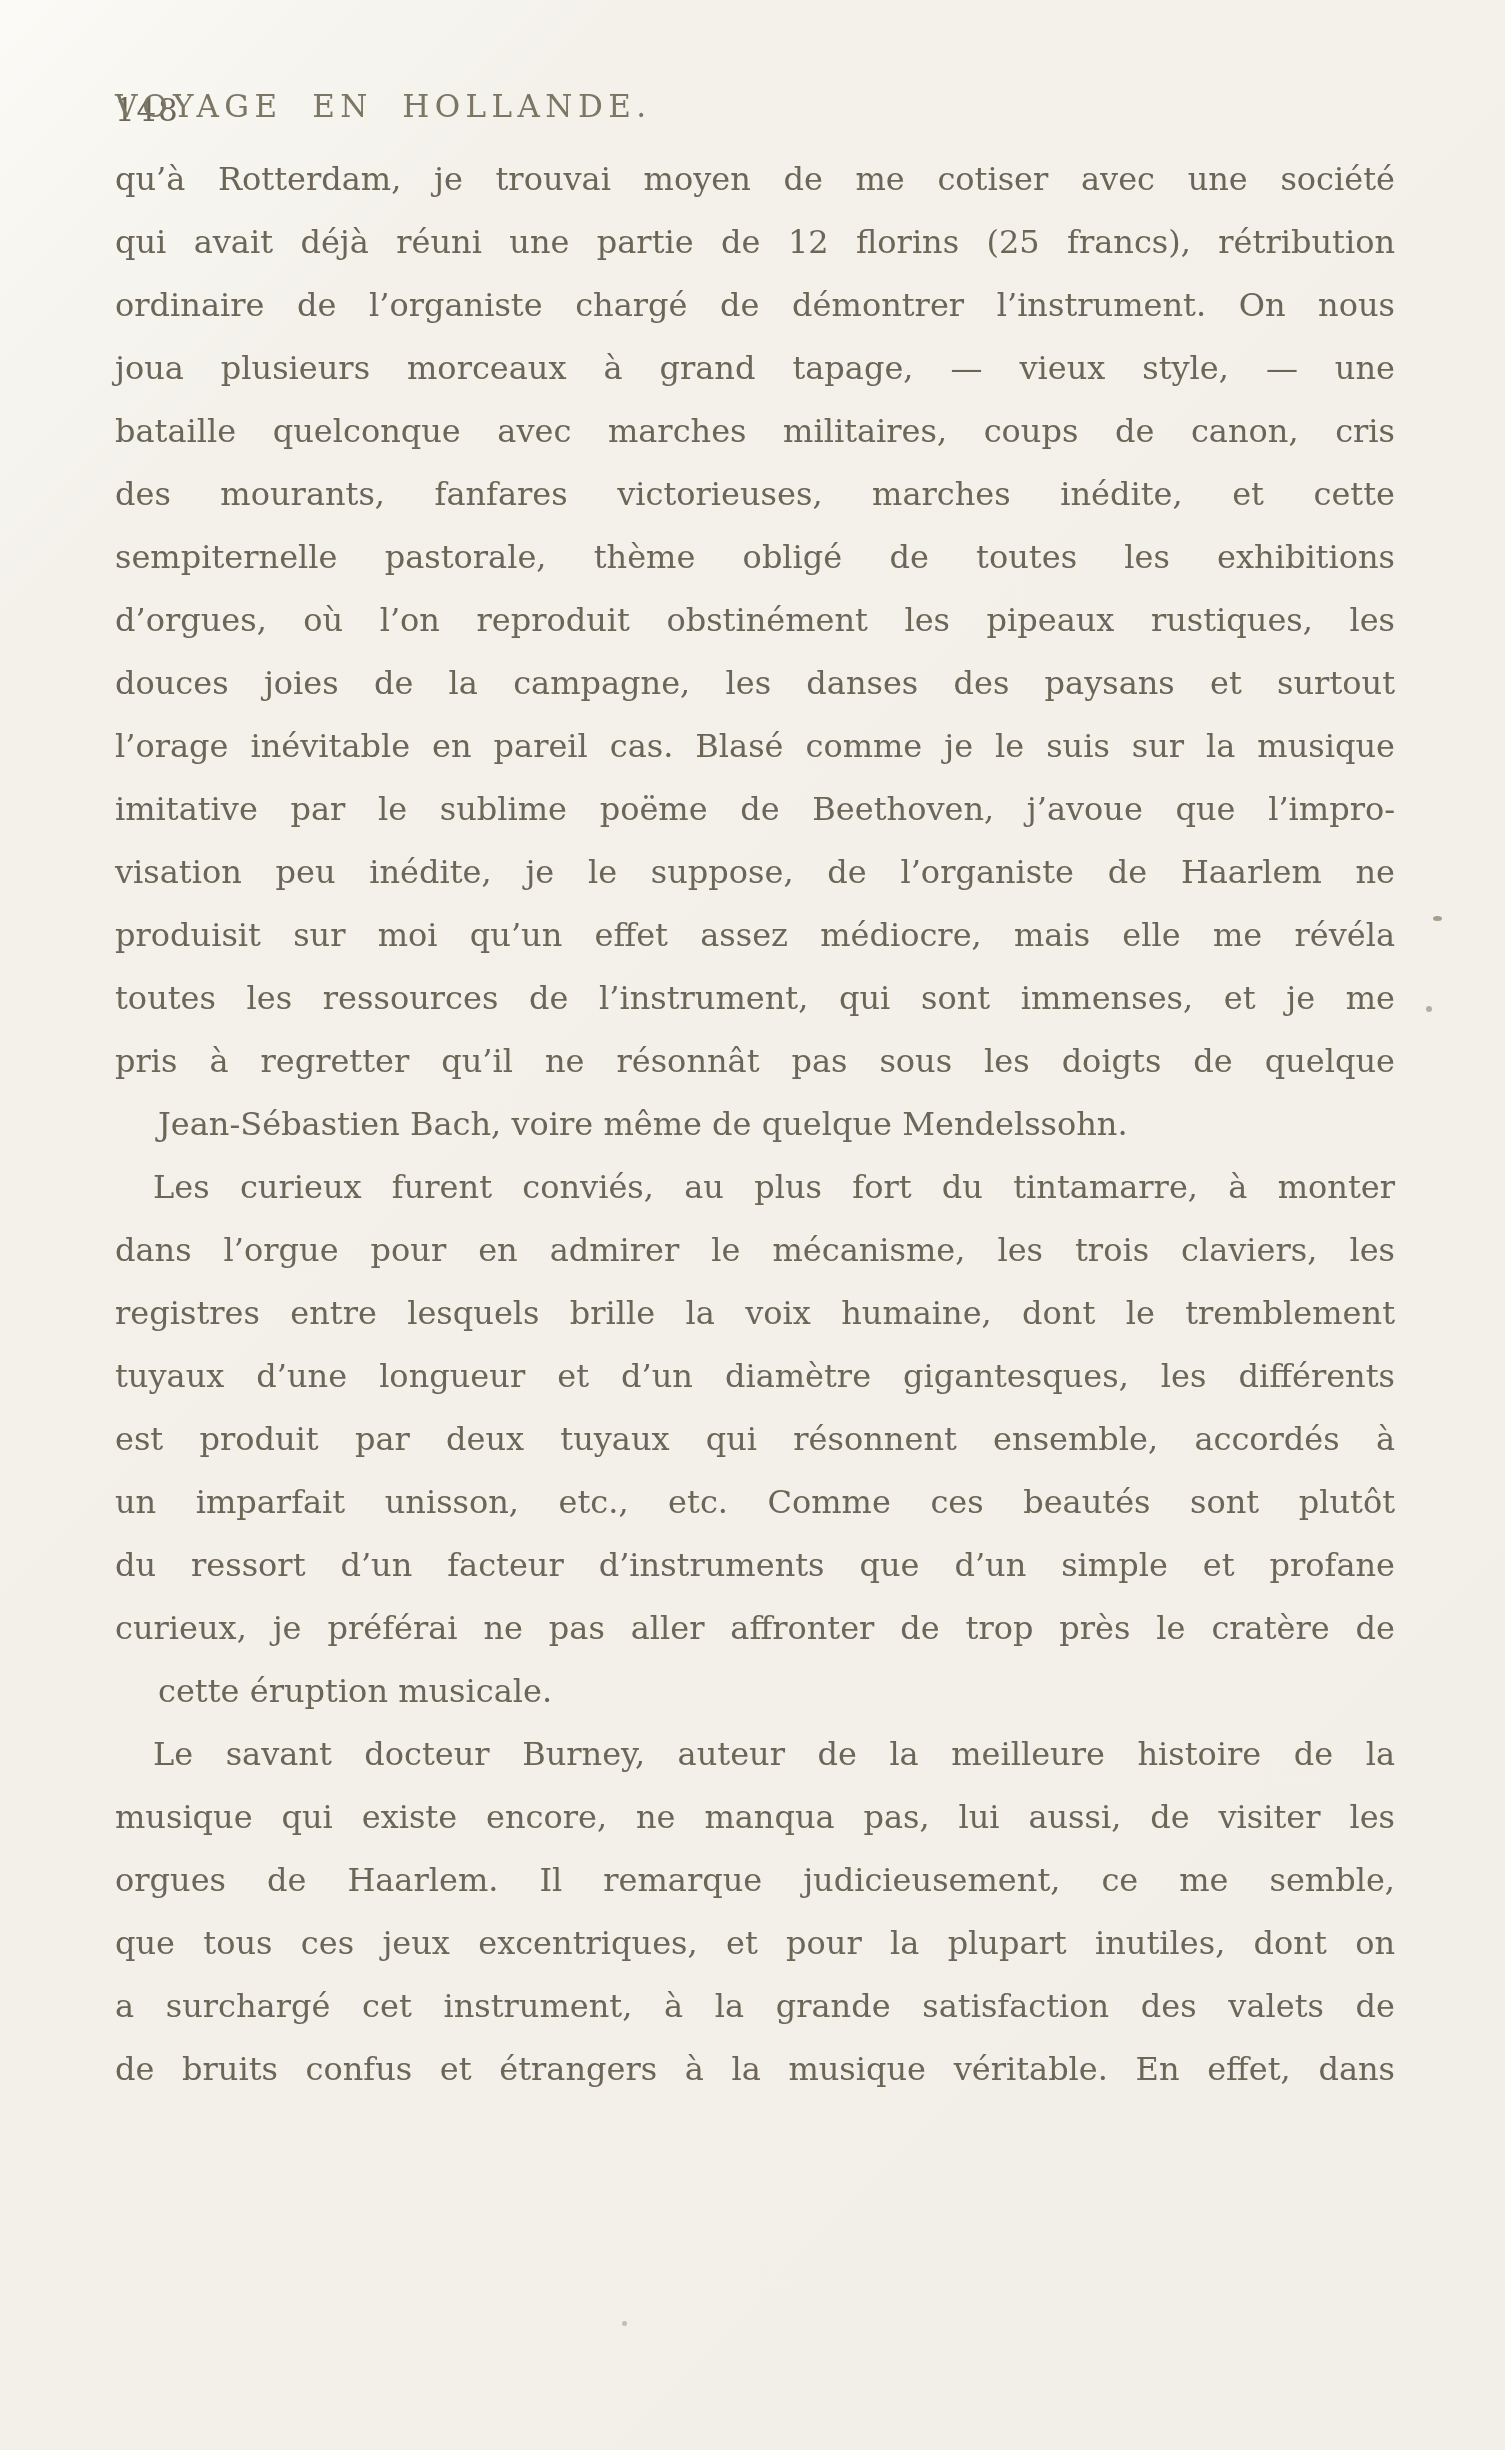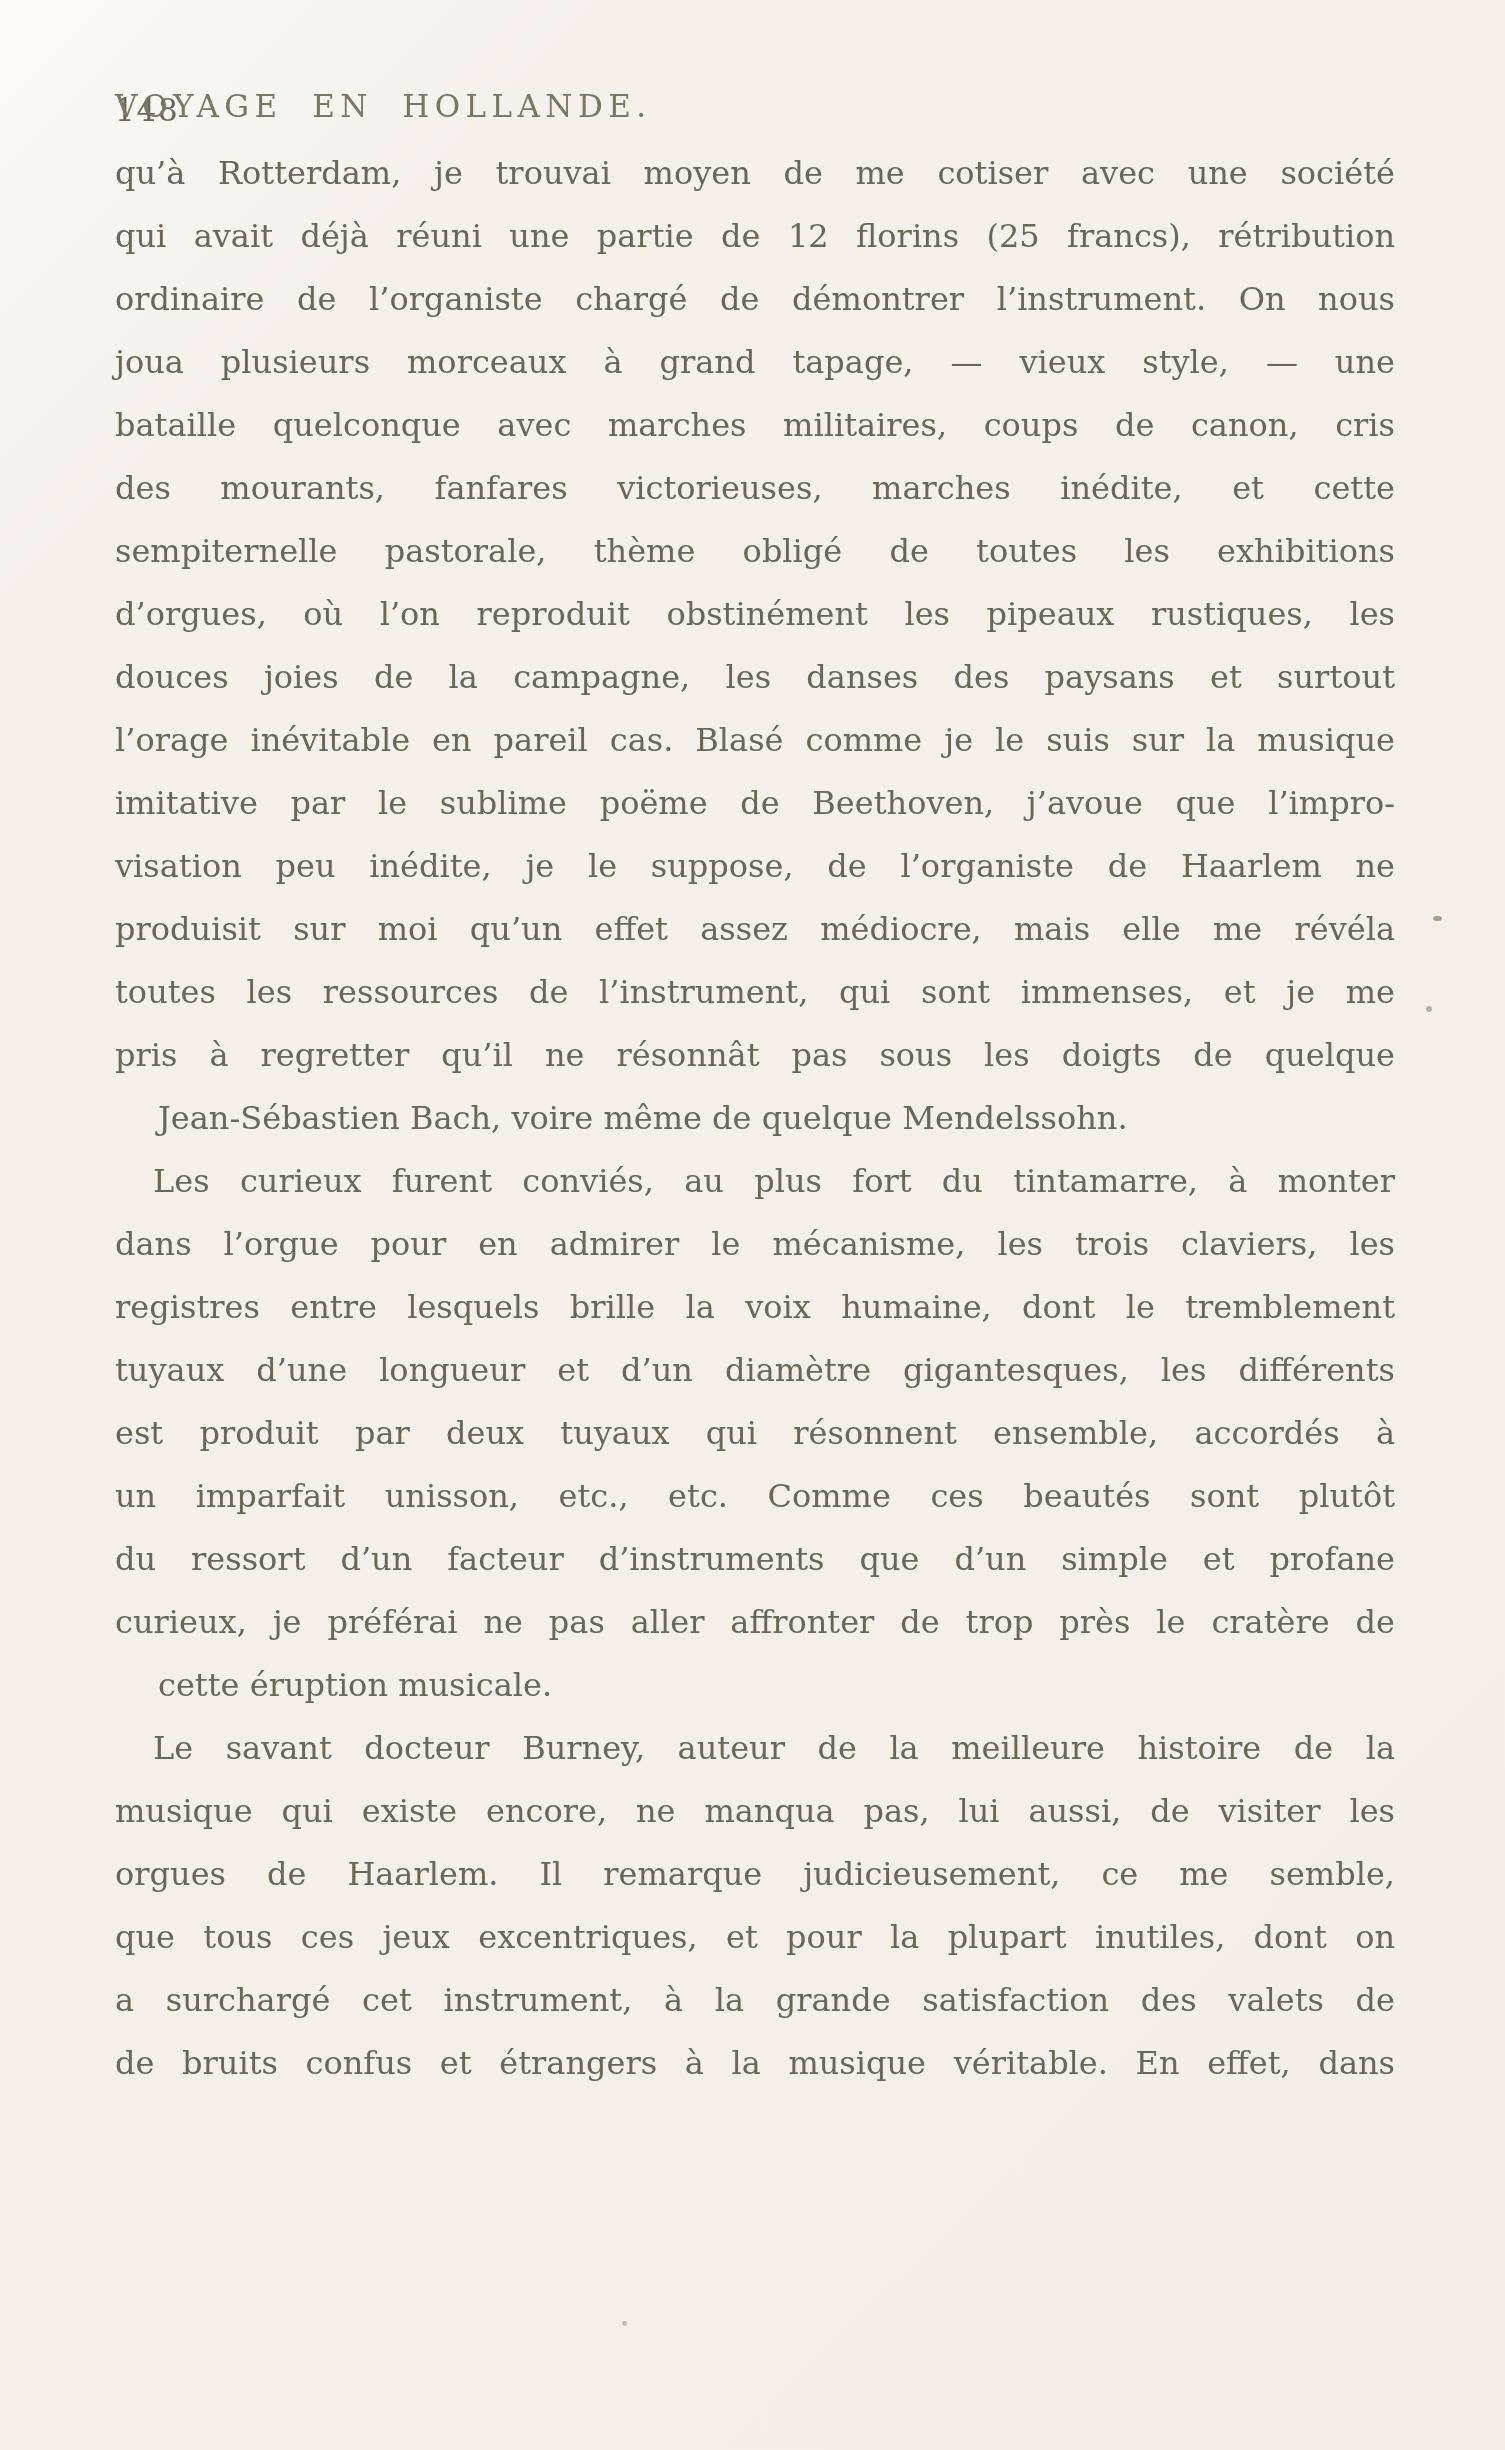--- a/index.html
+++ b/index.html
@@ -38,21 +38,21 @@
     left:0; right:99px;
     text-align:left;
     font-size:31px;
     letter-spacing:5.4px;
     word-spacing:14.4px;
     color:var(--ink-head);
     white-space:nowrap;
   }
   .body-text {
     position:absolute;
-    top:142px;
+    top:148px;
     left:115px;
     width:1280px;
     font-size:32px;
     line-height:63px;
     color:var(--ink);
   }
   .line {
     height:63px;
     text-align:justify;
     text-align-last:justify;

